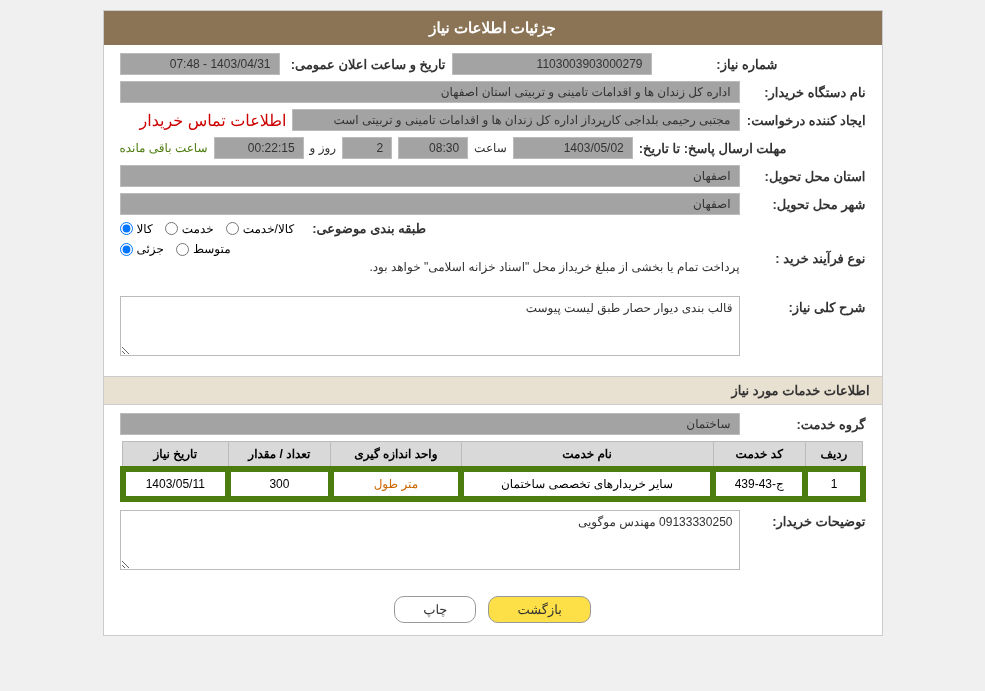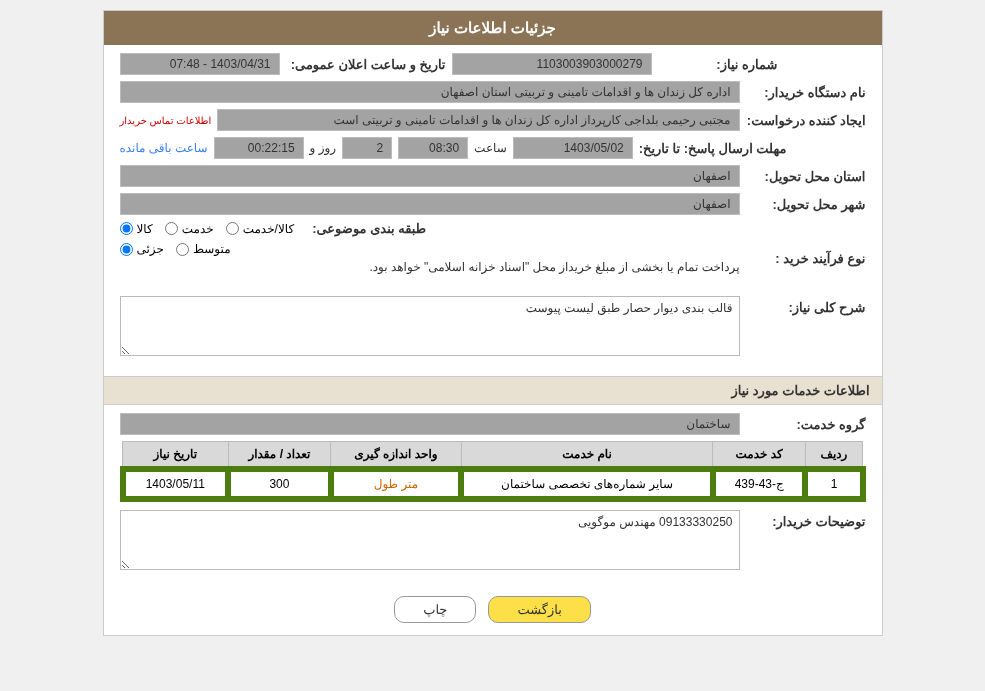--- a/index.html
+++ b/index.html
@@ -63,22 +63,23 @@
       text-align: right;
       font-size: 12px;
       color: #333;
     }
     .value-box-wide {
       flex: 1;
     }
     .link-text {
       color: #c00;
       text-decoration: none;
-      font-size: 10px;
+      font-size: 16px;
       cursor: pointer;
+      margin-left: 20px;
     }
     .radio-row {
       display: flex;
       align-items: center;
       justify-content: flex-end;
       gap: 12px;
       margin-bottom: 6px;
     }
     .radio-item {
       display: flex;
@@ -204,21 +205,21 @@
     </div>
 
     <div class="date-time-row">
       <span class="label" style="min-width:140px;">مهلت ارسال پاسخ: تا تاریخ:</span>
       <div class="value-box" style="width:120px;">1403/05/02</div>
       <span style="font-size:12px; color:#333;">ساعت</span>
       <div class="value-box" style="width:70px;">08:30</div>
       <div class="value-box" style="width:50px;">2</div>
       <span style="font-size:12px; color:#333;">روز و</span>
       <div class="value-box" style="width:90px;">00:22:15</div>
-      <span style="font-size:12px; color:#3b82f6;">ساعت باقی مانده</span>
+      <span style="font-size:12px; color:#4d7c0f;">ساعت باقی مانده</span>
     </div>
 
     <div class="info-row">
       <span class="label">استان محل تحویل:</span>
       <div class="value-box value-box-wide">اصفهان</div>
     </div>
 
     <div class="info-row">
       <span class="label">شهر محل تحویل:</span>
       <div class="value-box value-box-wide">اصفهان</div>
@@ -284,21 +285,21 @@
           <th>نام خدمت</th>
           <th>واحد اندازه گیری</th>
           <th>تعداد / مقدار</th>
           <th>تاریخ نیاز</th>
         </tr>
       </thead>
       <tbody id="service-table-body">
       <tr>
       <td>1</td>
       <td>ج-43-439</td>
-      <td>سایر شماره‌های تخصصی ساختمان</td>
+      <td>سایر خریدار‌های تخصصی ساختمان</td>
       <td class="orange-text">متر طول</td>
       <td>300</td>
       <td>1403/05/11</td>
     </tr>
         </tbody>
     </table>
 
     <div class="desc-row" style="margin-top:8px;">
       <span class="desc-label">توضیحات خریدار:</span>
       <textarea class="textarea-box" style="height: 55px; flex: 1 1 0%;">09133330250 مهندس موگویی</textarea>

